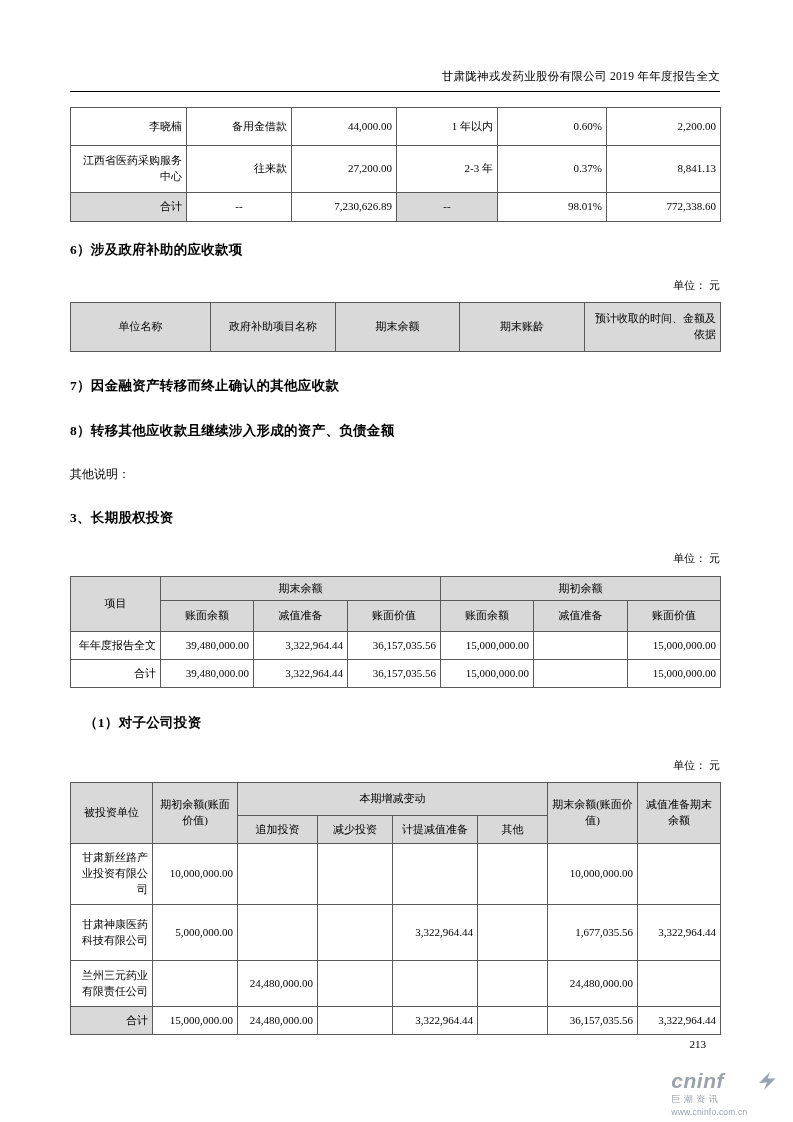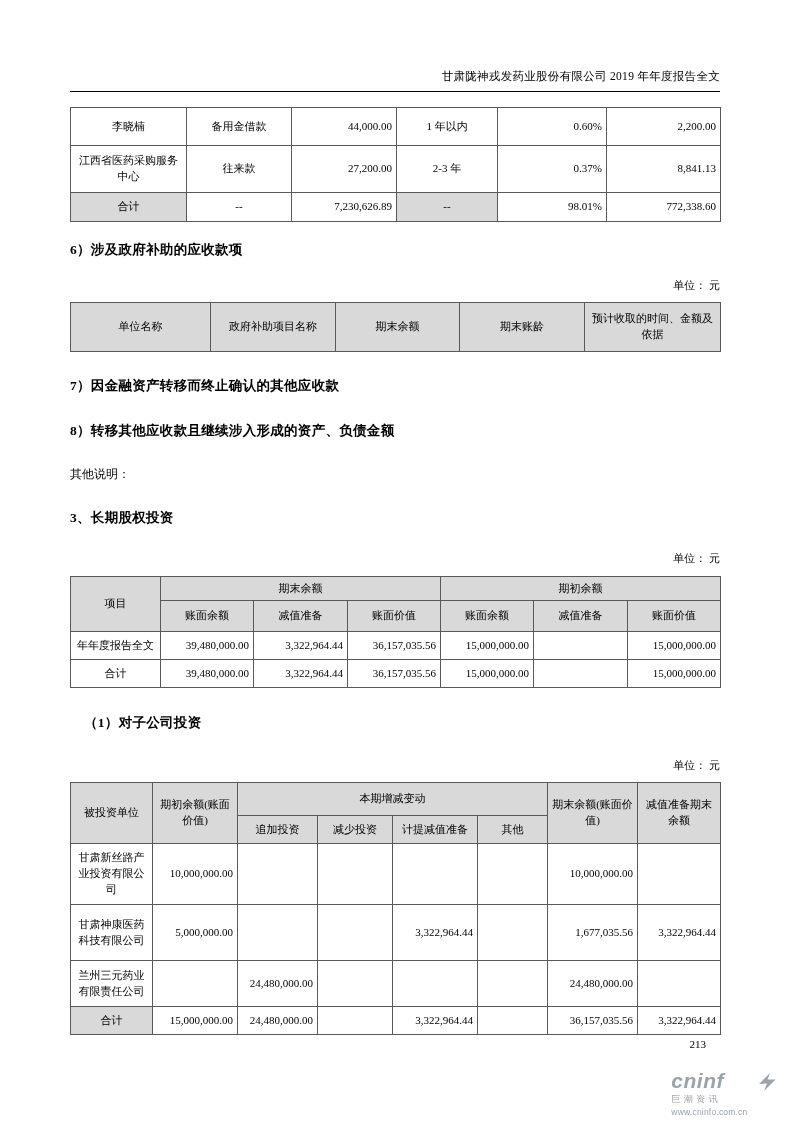--- a/index.html
+++ b/index.html
@@ -3,21 +3,21 @@
 <meta charset="utf-8">
 <style>
   html,body{margin:0;padding:0;}
   body{width:793px;height:1122px;background:#ffffff;color:#000;font-family:"Liberation Serif","DejaVu Serif",serif;overflow:hidden;}
   .page{position:relative;width:793px;height:1122px;box-sizing:border-box;padding:0 73px 0 70px;}
   .doc-header{padding-top:69px;text-align:right;font-size:11.5px;letter-spacing:.3px;white-space:nowrap;}
   .doc-rule{border-bottom:1.5px solid #000;margin-top:7px;}
   .tbl{border-collapse:collapse;table-layout:fixed;width:650px;font-size:11px;line-height:1.45;}
   .tbl td{border:1px solid #595959;padding:2px 4px;vertical-align:middle;word-break:break-all;font-weight:normal;}
   .gray{background:#d9d9d9;}
-  .al{text-align:center;margin-left:40px;}
+  .al{text-align:right;margin-left:40px;}
   .ar{text-align:right;}
   .ac{text-align:center;}
   .sec-title{font-size:13.5px;font-weight:bold;letter-spacing:.3px;}
   .unit{text-align:right;font-size:11px;}
   .t-continued{margin-top:15px;}
   .sec6-title{margin-top:19px;}
   .unit-1{margin-top:19px;}
   .t-gov{margin-top:9px;}
   .sec7-title{margin-top:25px;}
   .sec8-title{margin-top:27px;}
@@ -34,21 +34,21 @@
   .r30 td{height:26px;margin-left:28px;}
   .r34 td{height:28px;}
   .r37 td{height:33px;}
   .r45 td{height:41px;}
   .r46 td{height:42px;}
   .r48 td{height:44px;}
   .r55 td{height:51px;}
   .r60 td{height:56px;}
   .page-number{position:absolute;top:1038px;right:87px;font-size:11px;}
   .cninfo-logo{position:absolute;top:1070px;right:16px;color:#9aa2ab;font-family:"Liberation Sans","DejaVu Sans",sans-serif;}
-  .logo-row{display:flex;align-items:flex-end;justify-content:flex-start;gap:31px;}
+  .logo-row{display:flex;align-items:center;justify-content:flex-start;gap:31px;}
   .logo-brand{font-size:21px;font-weight:bold;font-style:italic;letter-spacing:.5px;line-height:1;}
   .logo-glyph{margin-left:2px;}
   .logo-cn{font-size:9px;letter-spacing:3.5px;margin-top:2px;}
   .logo-url{font-size:8.5px;letter-spacing:.2px;margin-top:1px;}
 </style>
 </head>
 <body>
 
 <div class="page">
 

